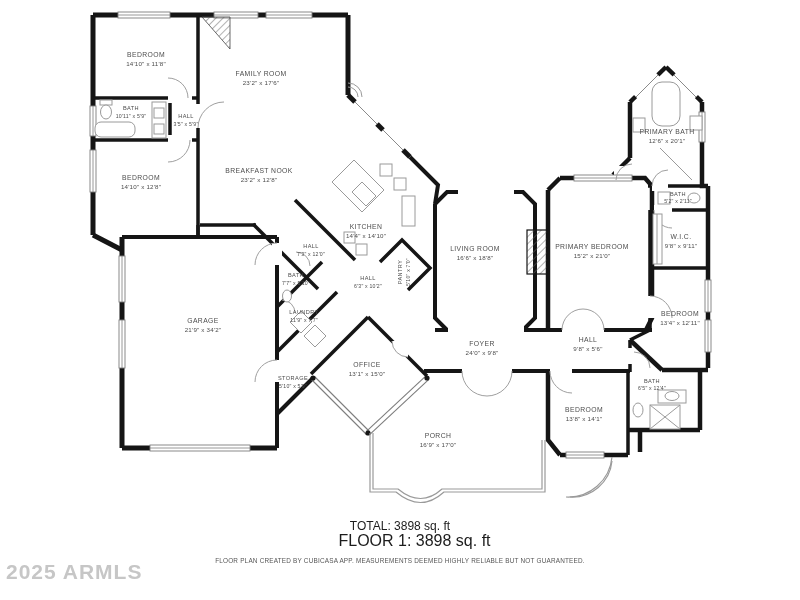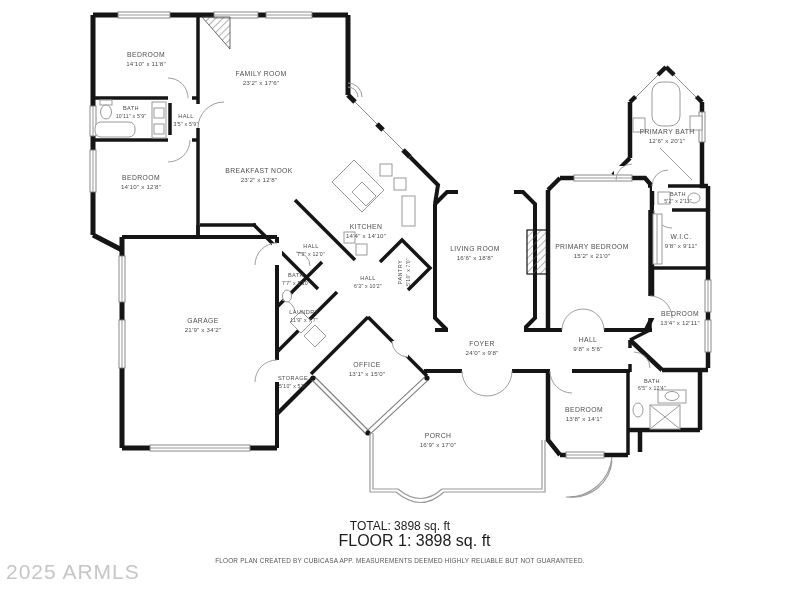--- a/index.html
+++ b/index.html
@@ -8,21 +8,21 @@
   svg{position:absolute;left:0;top:0;}
   .rl{font-size:6.8px;fill:#4c4c4c;letter-spacing:.4px;text-anchor:middle;}
   .rd{font-size:6.2px;fill:#4c4c4c;letter-spacing:.2px;text-anchor:middle;}
   .s{font-size:5.6px;}
   .d{font-size:5.2px;}
   .summary{position:absolute;left:0;right:0;top:518px;text-align:center;color:#1c1c1c;}
   .sum-total{font-size:12px;font-weight:normal;line-height:16px;}
   .sum-line{font-size:16px;line-height:14.5px;margin-left:29px;}
   .sum-disc{font-size:6.4px;color:#555;margin-top:8px;letter-spacing:.2px;}
   .watermark{position:absolute;left:6px;top:560px;font-size:21px;color:#c6c6c6;
-             letter-spacing:1px;font-weight:400;}
+             letter-spacing:1px;font-weight:700;}
 </style>
 </head>
 <body>
 
 <div id="stage">
 <svg width="800" height="600" viewBox="0 0 800 600">
   <defs>
     <pattern id="hatch" width="5" height="5" patternUnits="userSpaceOnUse" patternTransform="rotate(45)">
       <line x1="0" y1="0" x2="0" y2="5" stroke="#666" stroke-width="1"></line>
     </pattern>

